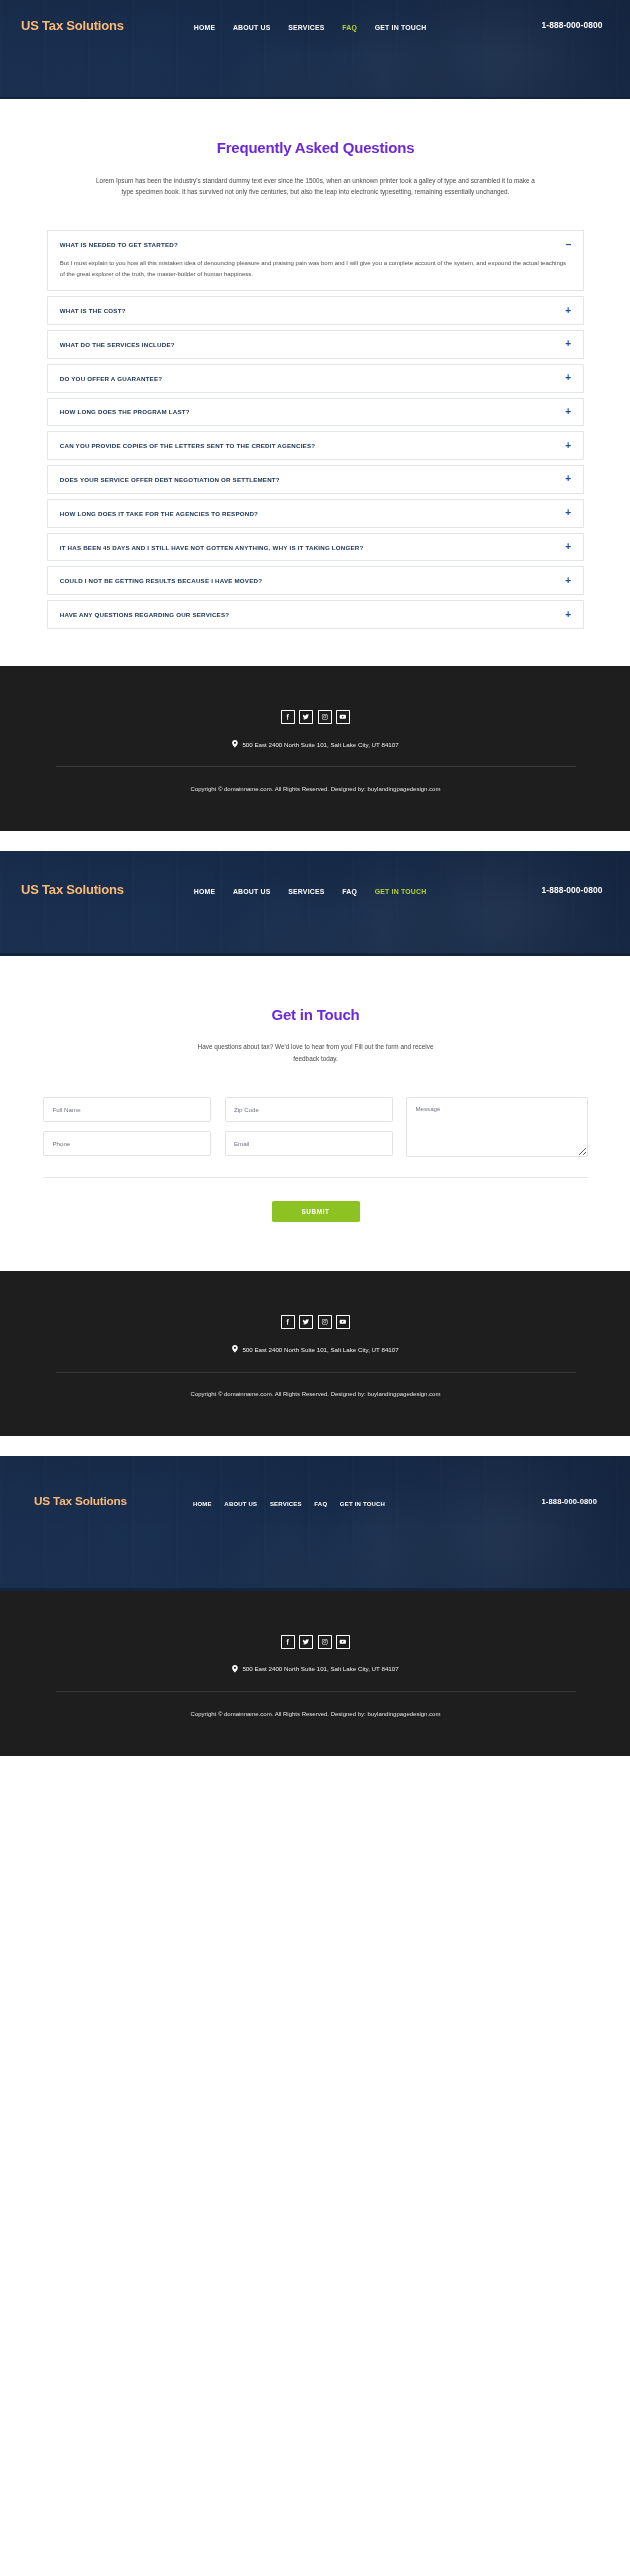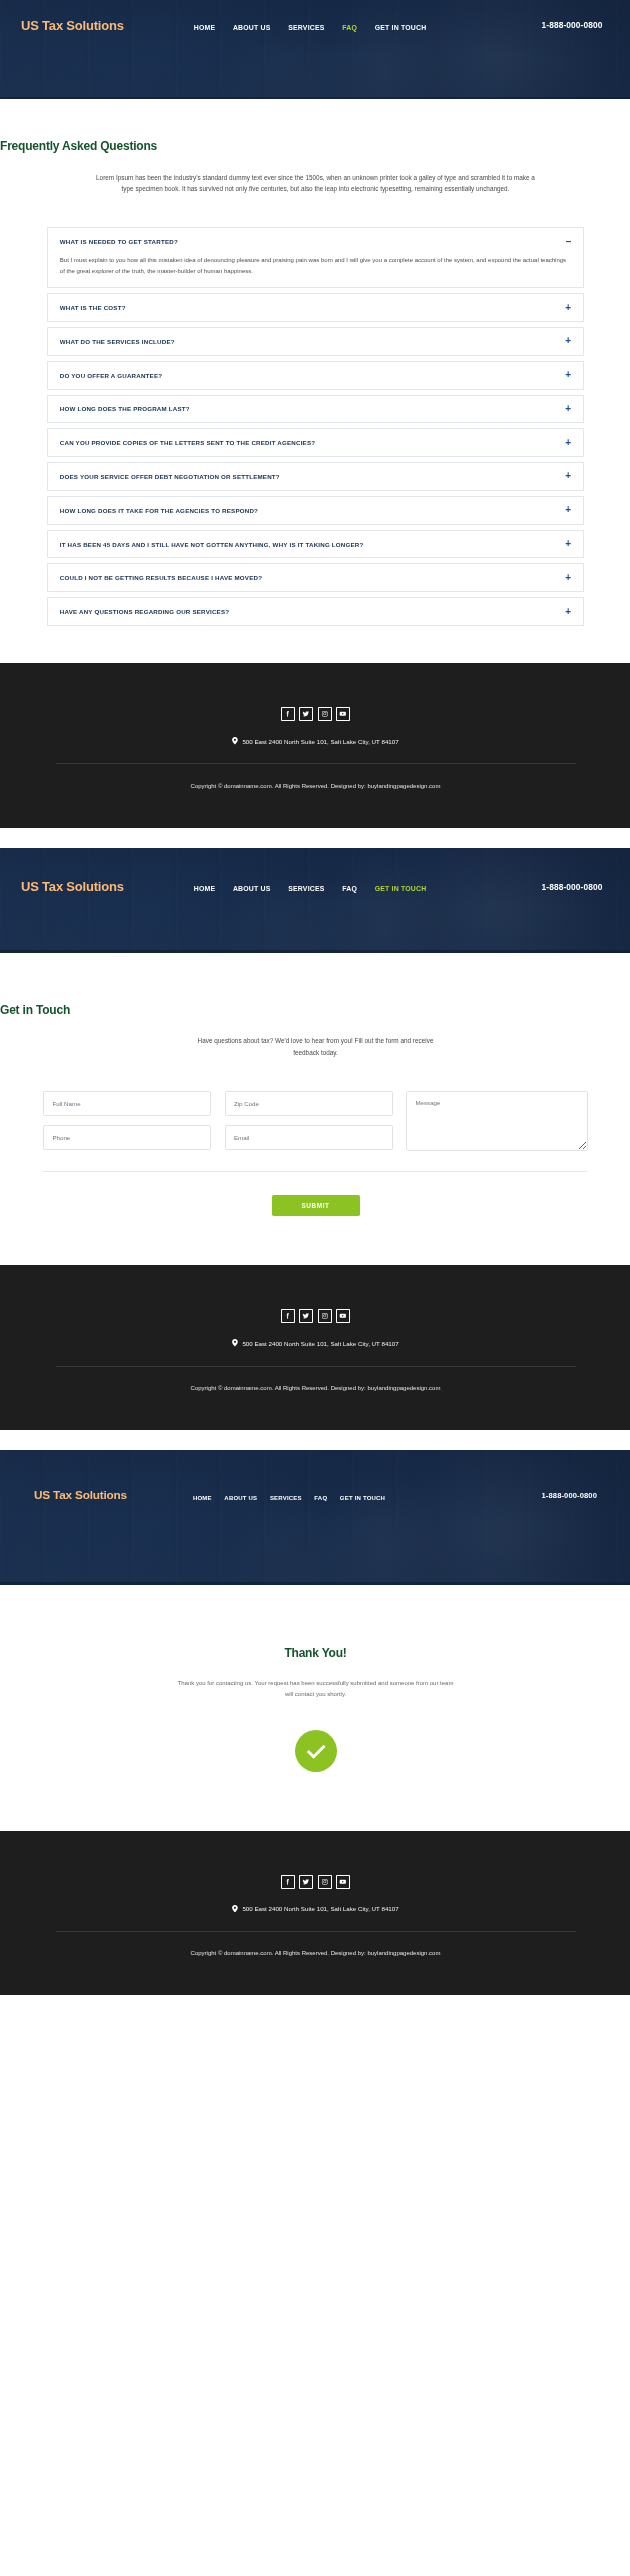--- a/index.html
+++ b/index.html
@@ -111,23 +111,24 @@
   .hero-c .nav-links { gap: 12.6px; margin-left: 66px; }
   .hero-c .nav-links a { font-size: 6px; }
   .hero-c .nav-phone { font-size: 7.6px; }
 
   
   .faq-section {
     background: #ffffff;
     padding: 40px 0 32px 0;
   }
   .section-title {
-    font-size: 12px;
+    text-align: center;
+    font-size: 15px;
     font-weight: 700;
-    color: #14532d;
+    color: #6d28d9;
     letter-spacing: -0.2px;
   }
   .section-sub {
     max-width: 446px;
     margin: 18.5px auto 0 auto;
     text-align: center;
     font-size: 6.4px;
     line-height: 1.85;
     color: #4a4a4a;
   }
@@ -565,29 +566,20 @@
         <li><a href="#">HOME</a></li>
         <li><a href="#">ABOUT US</a></li>
         <li><a href="#">SERVICES</a></li>
         <li><a href="#">FAQ</a></li>
         <li><a href="#">GET IN TOUCH</a></li>
       </ul>
       <div class="nav-phone">1-888-000-0800</div>
     </nav>
   </header>
 
-  <section class="thanks-section">
-    <h1 class="section-title">Thank You!</h1>
-    <p class="thanks-sub">Thank you for contacting us. Your request has been successfully submitted and someone from our team will contact you shortly.</p>
-    <div class="check-circle">
-      <svg viewBox="0 0 24 24" aria-hidden="true">
-          <path d="M20.3 5.2 9.4 16.1 4.1 10.8 1.9 13l7.5 7.5L22.5 7.4z" fill="#ffffff"></path>
-        </svg>
-    </div>
-  </section>
 
   <footer class="footer">
     <div class="social-row">
       <a href="#" class="social-btn" aria-label="facebook">
         <svg viewBox="0 0 24 24">
             <path d="M15.1 8.2h-2.3V6.8c0-.6.4-.8.7-.8h1.6V3.5h-2.2c-2.4 0-3 1.8-3 3v1.7H8.4v2.6h1.5V21h2.9v-10.2h2.1l.2-2.6z"></path>
           </svg>
       </a>
       <a href="#" class="social-btn" aria-label="twitter">
         <svg viewBox="0 0 24 24">

